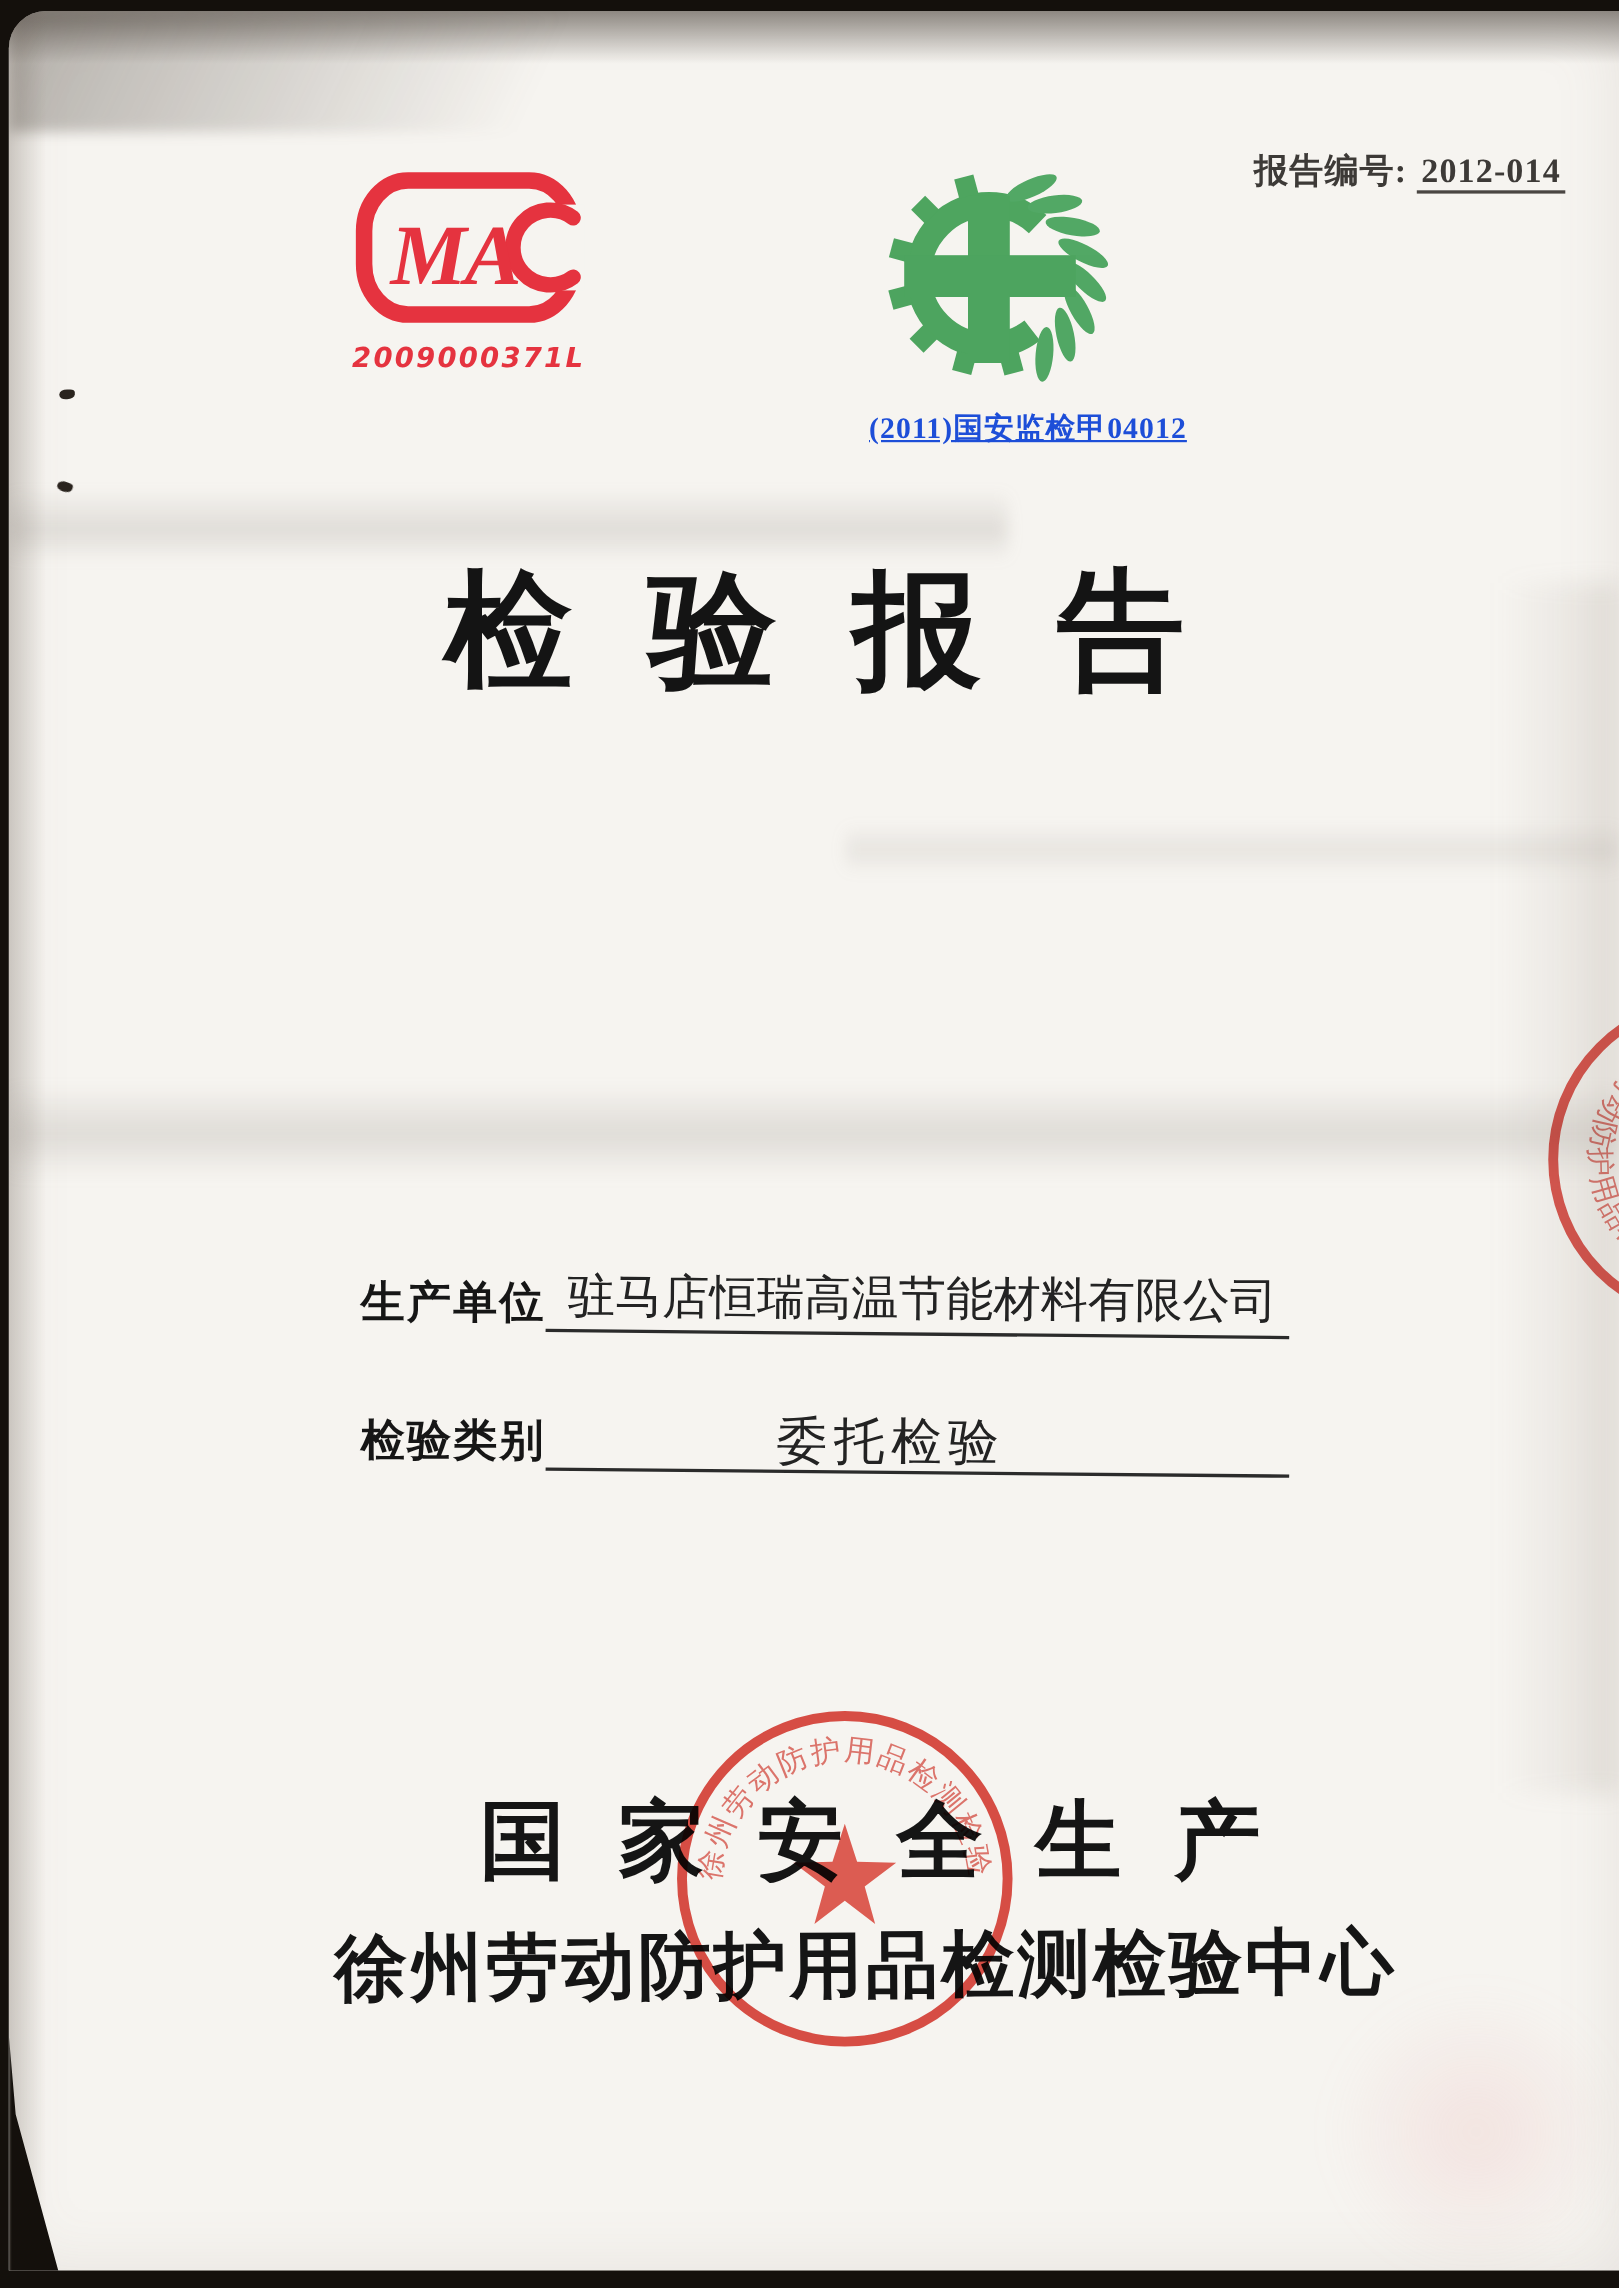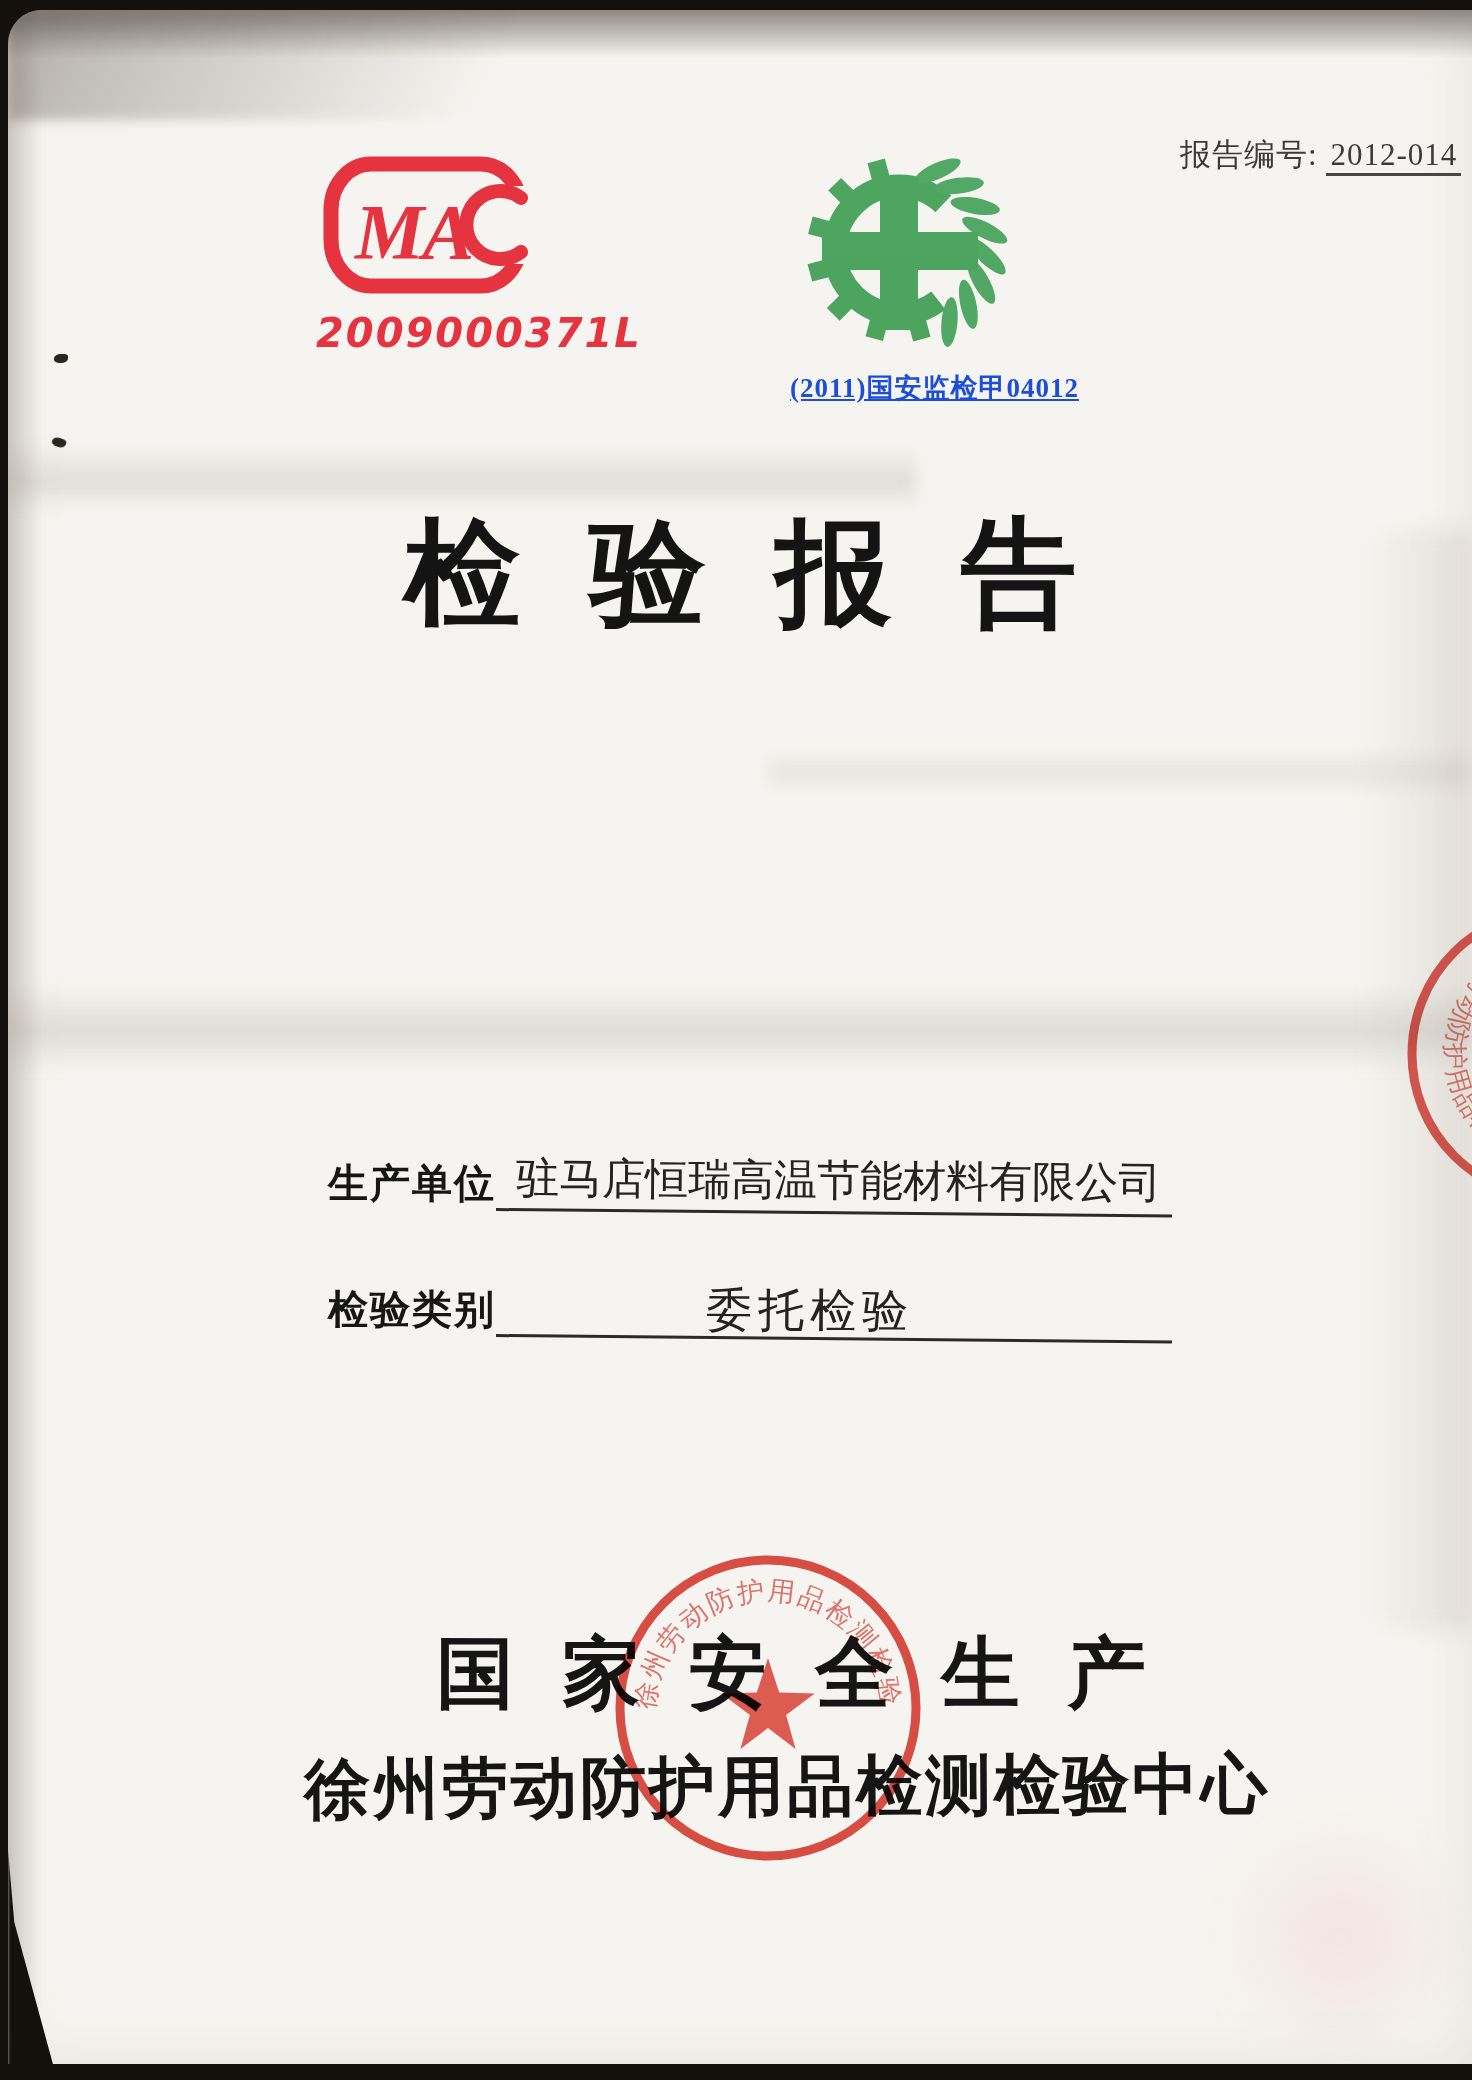--- a/index.html
+++ b/index.html
@@ -24,25 +24,25 @@
     background:linear-gradient(to bottom,rgba(140,132,124,.02),rgba(140,132,124,.14),rgba(140,132,124,0));}
   .right-shade{right:0;top:520px;width:110px;height:1100px;filter:blur(10px);
     background:linear-gradient(to left,rgba(150,138,126,.18),rgba(150,138,126,0));}
   .warm-br{right:0;bottom:0;width:520px;height:420px;filter:blur(18px);
     background:radial-gradient(closest-side at 75% 70%,rgba(232,168,168,.22),rgba(232,168,168,0));}
   .bottom-wedge{position:absolute;left:0;top:1840px;width:52px;height:240px;background:#14100c;
     clip-path:polygon(0 0,12% 30%,100% 100%,0 100%);filter:blur(1.5px);}
   .staple{position:absolute;width:14px;height:9px;background:#2a241e;border-radius:50% 30% 50% 40%;
     filter:blur(.4px);}
   
-  .report-no{position:absolute;left:1172px;top:124px;font-size:31px;color:#3d3a37;
-    font-weight:normal;letter-spacing:1px;filter:blur(.3px);}
+  .report-no{position:absolute;left:1132px;top:124px;font-size:31px;color:#3d3a37;
+    font-weight:bold;letter-spacing:1px;filter:blur(.3px);}
   .report-no .num{border-bottom:3px solid #4a4643;padding:0 4px 1px 4px;}
   .cma{position:absolute;left:308px;top:146px;width:220px;text-align:center;font-style:italic;}
-  .cma-num{font-family:"DejaVu Sans",sans-serif;font-size:40px;font-weight:bold;color:#e5333f;
+  .cma-num{font-family:"DejaVu Sans",sans-serif;font-size:25px;font-weight:bold;color:#e5333f;
     letter-spacing:2px;margin-top:2px;filter:blur(.3px);}
   .emblem{position:absolute;left:782px;top:140px;width:230px;text-align:center;}
   .license{color:#1d4ed8;font-size:27px;font-weight:bold;margin-top:8px;letter-spacing:1px;
     filter:blur(.3px);white-space:nowrap;text-decoration:underline;}
   
   .doc-title{position:absolute;left:396px;top:486px;font-size:116px;font-weight:bold;color:#141414;
     letter-spacing:.60em;white-space:nowrap;filter:blur(.2px);}
   
   .frow{position:absolute;left:320px;width:860px;height:70px;}
   .flabel{position:absolute;left:0;top:0;font-family:"DejaVu Sans","Liberation Sans",sans-serif;

